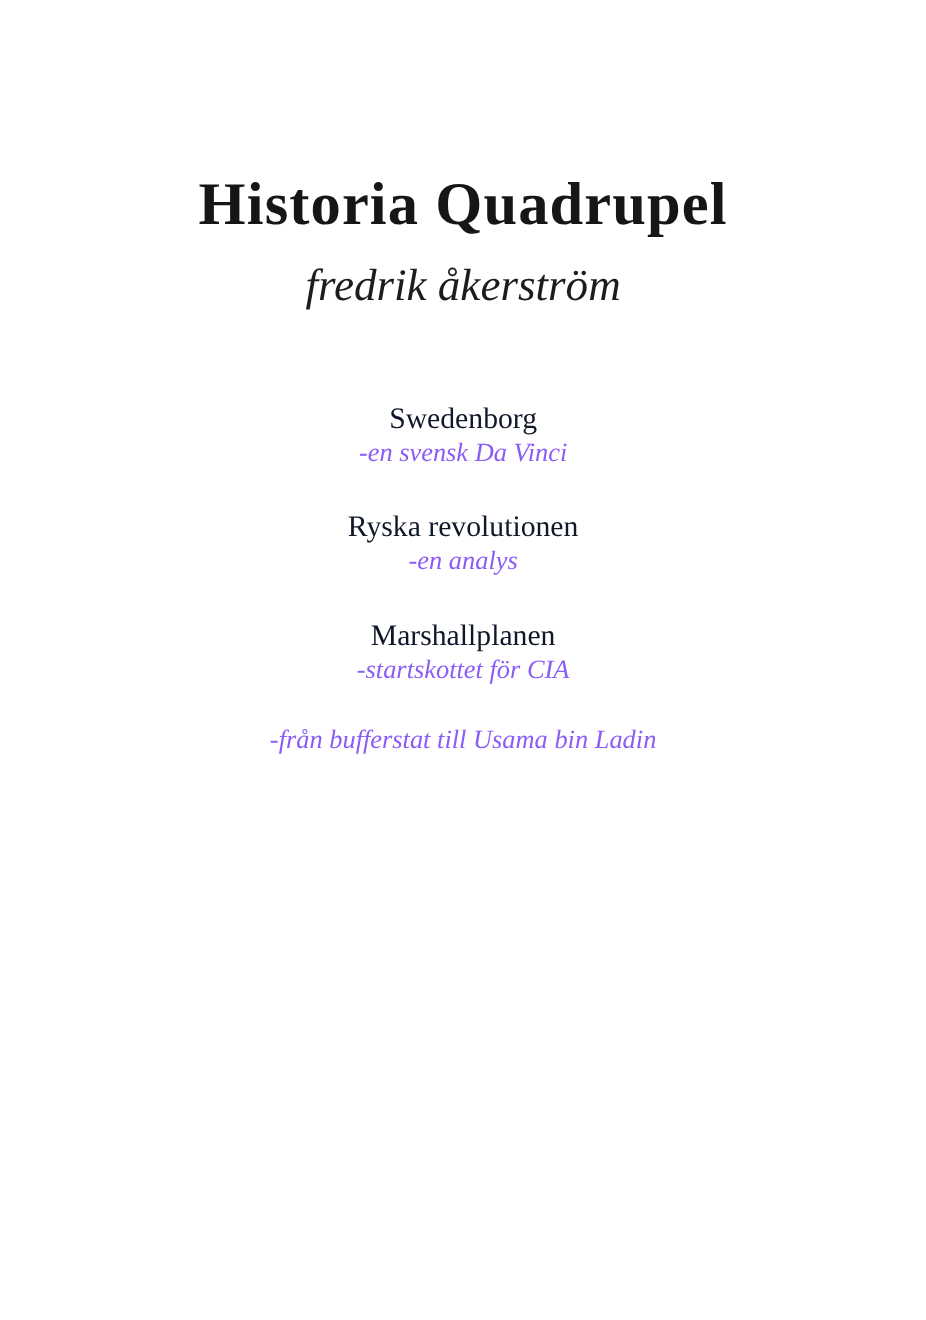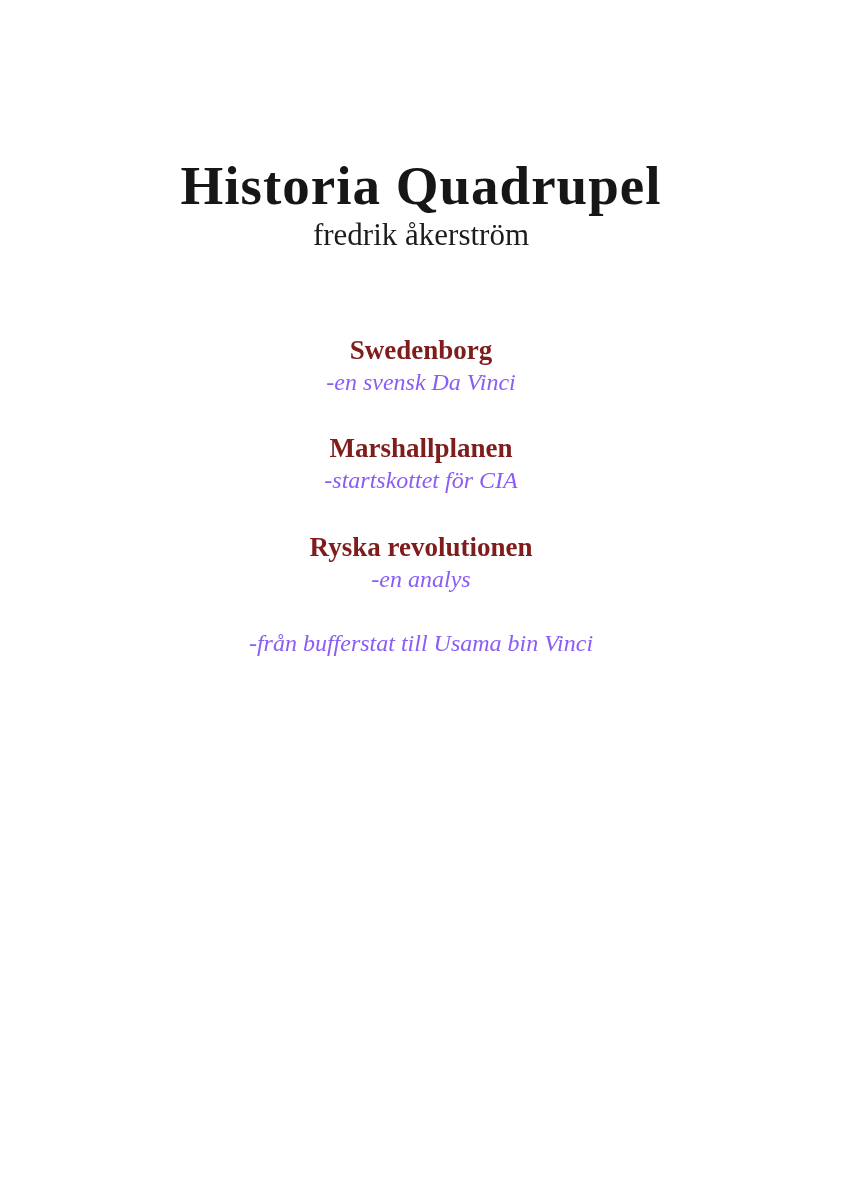--- a/index.html
+++ b/index.html
@@ -22,35 +22,36 @@
     padding-top: 156px;
   }
   .book-title {
     font-size: 55px;
     line-height: 1.1;
     font-weight: bold;
     letter-spacing: 1px;
     color: #161616;
   }
   .book-author {
-    margin-top: 0;
-    font-size: 31px;
+    margin-top: 18px;
+    font-size: 41px;
+    font-style: italic;
     color: #1c1c1c;
   }
   .toc {
     margin-top: 82px;
   }
   .toc-section {
     margin-bottom: 37px;
   }
   .section-heading {
     font-size: 27px;
     line-height: 1.15;
-    font-weight: bold;
-    color: #7f1d1d;
+    font-weight: normal;
+    color: #0f172a;
   }
   .section-subtitle {
     margin-top: 3px;
     font-size: 24px;
     line-height: 1.15;
     font-style: italic;
     color: #8b5cf6;
   }
 </style>
 </head>
@@ -64,28 +65,28 @@
     <div class="book-author">fredrik åkerström</div>
 
     <div class="toc">
 
       <div class="toc-section">
         <div class="section-heading">Swedenborg</div>
         <div class="section-subtitle">-en svensk Da Vinci</div>
       </div>
 
       <div class="toc-section">
+        <div class="section-heading">Ryska revolutionen</div>
+        <div class="section-subtitle">-en analys</div>
+      </div>
+
+      <div class="toc-section">
         <div class="section-heading">Marshallplanen</div>
         <div class="section-subtitle">-startskottet för CIA</div>
       </div>
 
       <div class="toc-section">
-        <div class="section-heading">Ryska revolutionen</div>
-        <div class="section-subtitle">-en analys</div>
-      </div>
-
-      <div class="toc-section">
-        <div class="section-subtitle">-från bufferstat till Usama bin Vinci</div>
+        <div class="section-subtitle">-från bufferstat till Usama bin Ladin</div>
       </div>
 
     </div>
   </div>
 </div>
 
 </body></html>

